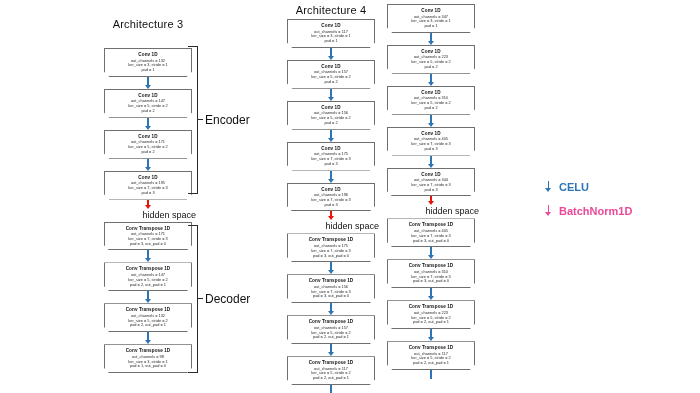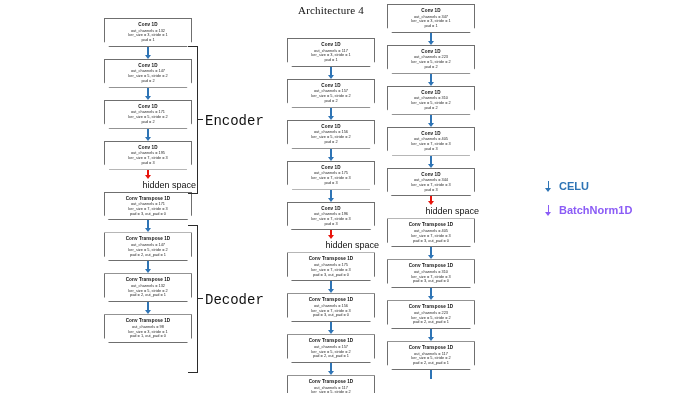--- a/index.html
+++ b/index.html
@@ -35,21 +35,21 @@
     font-size: 11px;
     font-weight: 400;
     text-align: center;
     letter-spacing: 0.2px;
     color: #111111;
     white-space: nowrap;
     margin-bottom: 0px;
   }
   #col-arch3 .col-title { margin-bottom: 18px; }
   #col-arch4 .col-title,
-  #col-arch4b .col-title { margin-bottom: 22px; font-family: Liberation Serif, serif; }
+  #col-arch4b .col-title { margin-bottom: 3px; }
 
   
   .node {
     position: relative;
     width: 88px;
     margin: 0 auto;
     box-sizing: border-box;
     background: #ffffff;
     border: 0.8px solid #6f6f6f;
     padding: 3px 2px 3px 2px;
@@ -119,24 +119,23 @@
 
   
   .bracket {
     position: absolute;
     border: 1px solid #2b2b2b;
     border-left: none;
     width: 9px;
   }
   .bracket-label {
     position: absolute;
-    font-size: 14px;
+    font-size: 12px;
     color: #111111;
     white-space: nowrap;
-    font-family: Liberation Mono, monospace;
   }
   .bracket-tick {
     position: absolute;
     width: 6px;
     height: 1px;
     background: #2b2b2b;
   }
 
   #enc-bracket  { left: 188px; top: 46px;  height: 146px; }
   #enc-tick     { left: 197px; top: 119px; }
@@ -147,20 +146,21 @@
   #dec-label    { left: 205px; top: 292px; }
 
   
   #legend {
     position: absolute;
     left: 543px;
     top: 180px;
   }
   .legend-row {
     display: flex;
+    align-items: center;
     margin-bottom: 11px;
     white-space: nowrap;
   }
   .legend-arrow {
     position: relative;
     width: 11px;
     height: 13px;
     margin-right: 5px;
     flex: 0 0 auto;
   }
@@ -179,28 +179,29 @@
     width: 0; height: 0;
     border-left: 3.4px solid transparent;
     border-right: 3.4px solid transparent;
     border-top: 4.5px solid currentColor;
   }
   .legend-label {
     font-size: 11px;
     font-weight: bold;
   }
   .legend-row.celu { color: #2E74B5; }
-  .legend-row.bn   { color: #8b5cf6; }
+  .legend-row.bn   { color: #ec4899; }
 </style>
 </head>
 <body>
 
 <div class="canvas">
 
   <div class="column" id="col-arch3">
+    <div class="col-title">Architecture 3</div>
     <div class="stack">
         <div class="node">
           <span class="ttl">Conv 1D</span>
           <span class="ln">out_channels = 132</span>
           <span class="ln">ker_size = 3, stride = 1</span>
           <span class="ln">pad = 1</span>
         </div>
         <div class="arrow celu">
           <div class="shaft"></div>
           <div class="head"></div>

